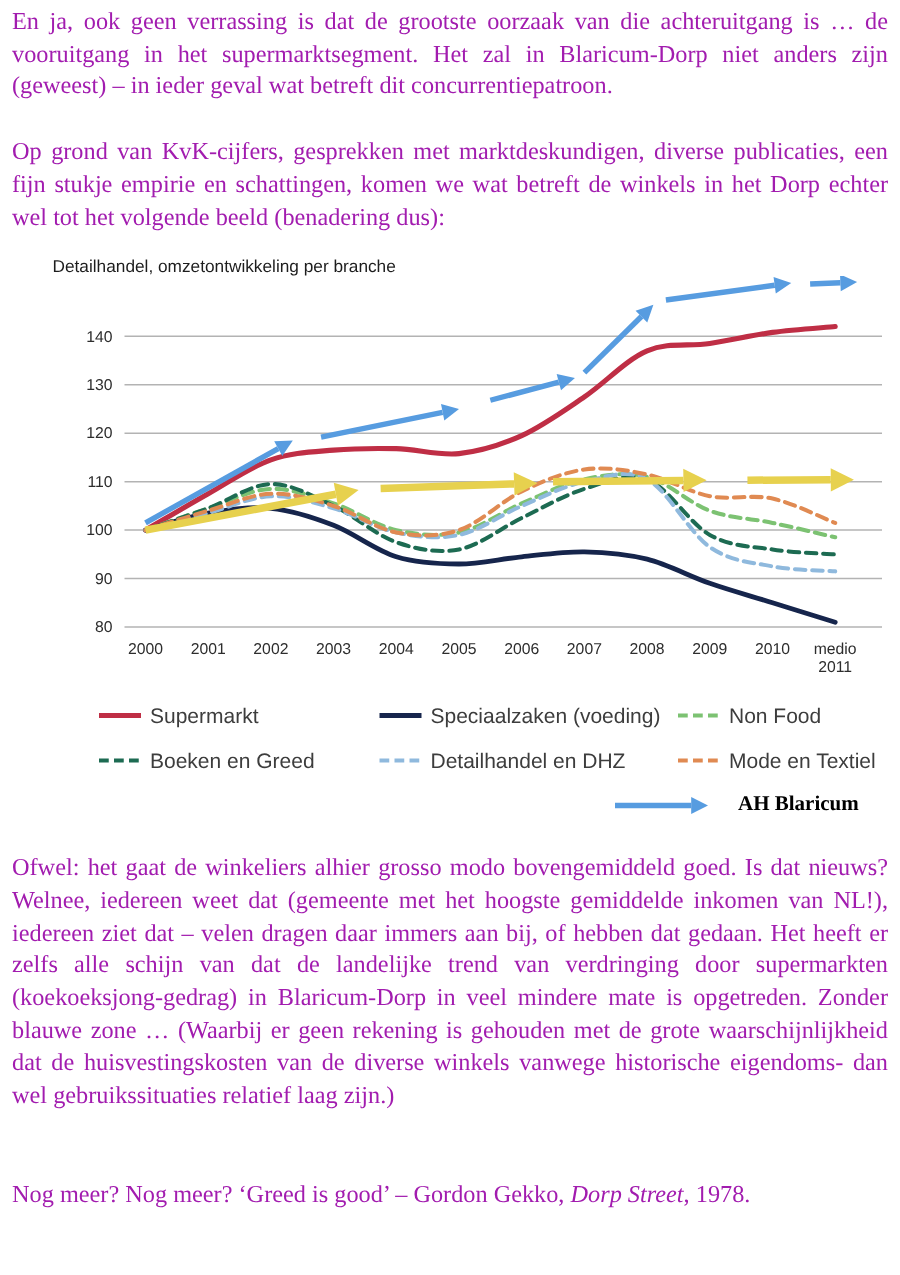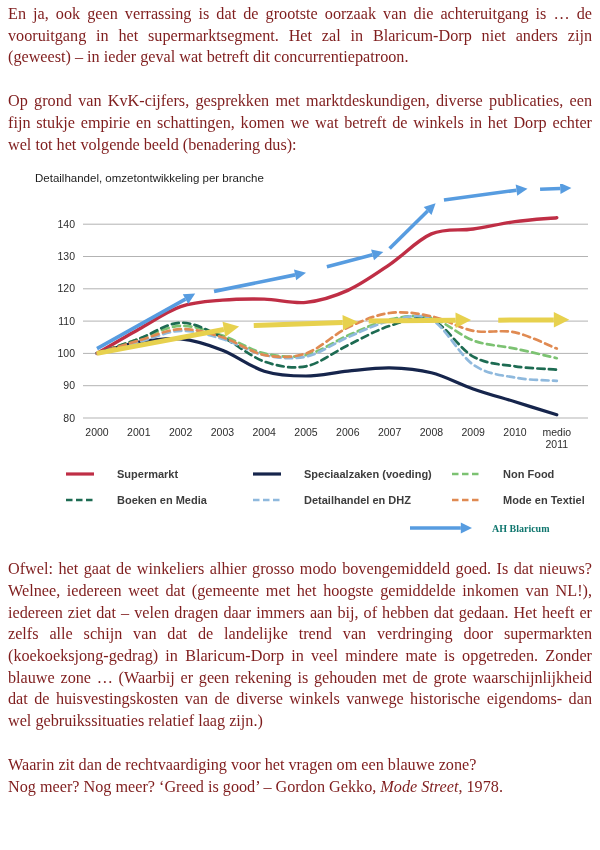--- a/index.html
+++ b/index.html
@@ -1,32 +1,32 @@
 <!DOCTYPE html>
 <html><head>
 <meta charset="utf-8">
 <style>
   html,body{margin:0;padding:0;background:#ffffff;}
   body{width:600px;height:850px;overflow:hidden;color:#131313;
        font-family:"Liberation Serif",serif;}
   main{padding:4px 8px 0 8px;}
-  p{margin:0 0 22px 0;font-size:16.2px;line-height:21.7px;color:#7f1d1d;}
+  p{margin:0 0 22px 0;font-size:16.2px;line-height:21.7px;color:#a21caf;}
   .just{text-align:justify;}
   .chart-figure{margin:-6px 0 22px 0;padding-left:27px;
                 font-family:"Liberation Sans",sans-serif;}
   .chart-title{font-size:11.5px;font-weight:normal;color:#1d1d1d;}
   .chart-subtitle{font-size:10px;color:#2e2e2e;margin:1px 0 0 2px;}
   .ytick,.xtick{font-size:10.5px;fill:#2d2d2d;font-family:"Liberation Sans",sans-serif;}
   .legend-grid{display:grid;grid-template-columns:187px 199px auto;
                margin:4px 0 0 30px;row-gap:14px;}
-  .legend-item{display:flex;align-items:center;gap:22px;font-size:11px;color:#3d3d3d;font-weight:bold;}
+  .legend-item{display:flex;align-items:center;gap:5px;font-size:14px;color:#3d3d3d;}
   .arrow-legend{margin:13px 0 0 373px;display:flex;flex-direction:column;gap:13px;}
   .arrow-legend-row{display:flex;align-items:center;gap:18px;}
   .arrow-label{font-family:"Liberation Serif",serif;font-weight:bold;
-               font-size:10px;color:#0f766e;white-space:nowrap;}
+               font-size:14px;color:#000000;white-space:nowrap;}
   .tail{margin-bottom:10px;}
   i{font-style:italic;}
 </style>
 </head>
 <body>
 
 <main>
 
   <p class="just">En ja, ook geen verrassing is dat de grootste oorzaak van die achteruitgang is … de vooruitgang in het supermarktsegment. Het zal in Blaricum-Dorp niet anders zijn (geweest) – in ieder geval wat betreft dit concurrentiepatroon.</p>
 
@@ -108,21 +108,21 @@
         <div class="legend-item">
           <svg width="30" height="8">
             <line x1="1" y1="4" x2="29" y2="4" stroke="#7cc272" stroke-width="2.6" stroke-dasharray="6.5 3.5"></line>
           </svg>
           <span>Non Food</span>
         </div>
         <div class="legend-item">
           <svg width="30" height="8">
             <line x1="1" y1="4" x2="29" y2="4" stroke="#1d6b52" stroke-width="2.6" stroke-dasharray="6.5 3.5"></line>
           </svg>
-          <span>Boeken en Media</span>
+          <span>Boeken en Greed</span>
         </div>
         <div class="legend-item">
           <svg width="30" height="8">
             <line x1="1" y1="4" x2="29" y2="4" stroke="#8fb9dd" stroke-width="2.6" stroke-dasharray="6.5 3.5"></line>
           </svg>
           <span>Detailhandel en DHZ</span>
         </div>
         <div class="legend-item">
           <svg width="30" height="8">
             <line x1="1" y1="4" x2="29" y2="4" stroke="#e08a52" stroke-width="2.6" stroke-dasharray="6.5 3.5"></line>
@@ -137,17 +137,17 @@
             <path d="M64.0,9.0 L52.8,14.6 L52.8,3.4 Z" fill="#579ce0"></path>
           </svg>
           <span class="arrow-label">AH Blaricum</span>
         </div>
       </div>
   </figure>
 
   <p class="just">Ofwel: het gaat de winkeliers alhier grosso modo bovengemiddeld goed. Is dat nieuws? Welnee, iedereen weet dat (gemeente met het hoogste gemiddelde inkomen van NL!), iedereen ziet dat – velen dragen daar immers aan bij, of hebben dat gedaan. Het heeft er zelfs alle schijn van dat de landelijke trend van verdringing door supermarkten (koekoeksjong-gedrag) in Blaricum-Dorp in veel mindere mate is opgetreden. Zonder blauwe zone … (Waarbij er geen rekening is gehouden met de grote waarschijnlijkheid dat de huisvestingskosten van de diverse winkels vanwege historische eigendoms- dan wel gebruikssituaties relatief laag zijn.)</p>
 
   <p class="tail">
-    <span>Waarin zit dan de rechtvaardiging voor het vragen om een blauwe zone?</span><br>
-    <span><span>Nog meer? Nog meer? ‘Greed is good’ – Gordon Gekko, </span><i>Mode Street</i><span>, 1978.</span></span>
+    <br>
+    <span><span>Nog meer? Nog meer? ‘Greed is good’ – Gordon Gekko, </span><i>Dorp Street</i><span>, 1978.</span></span>
   </p>
 
 </main>
 
 </body></html>

